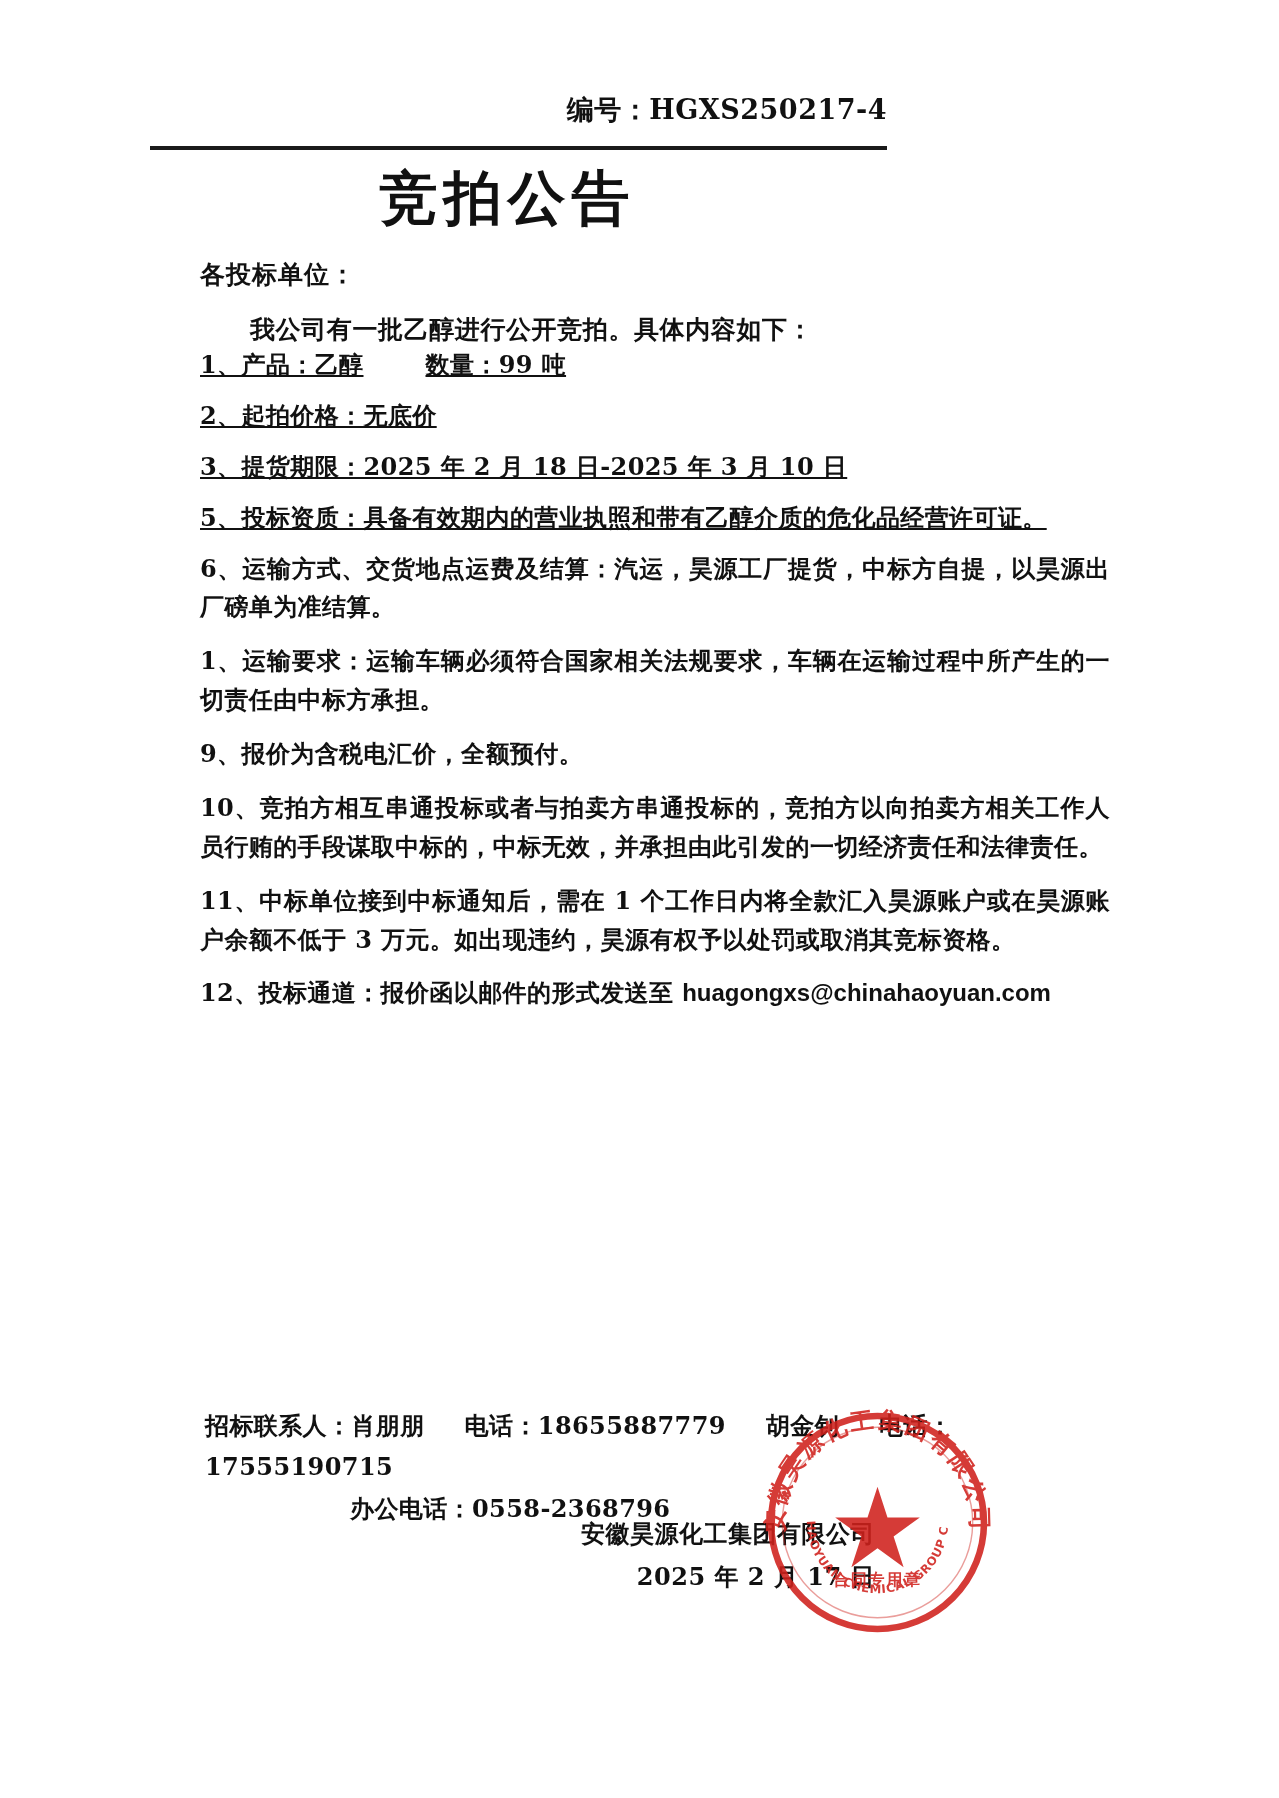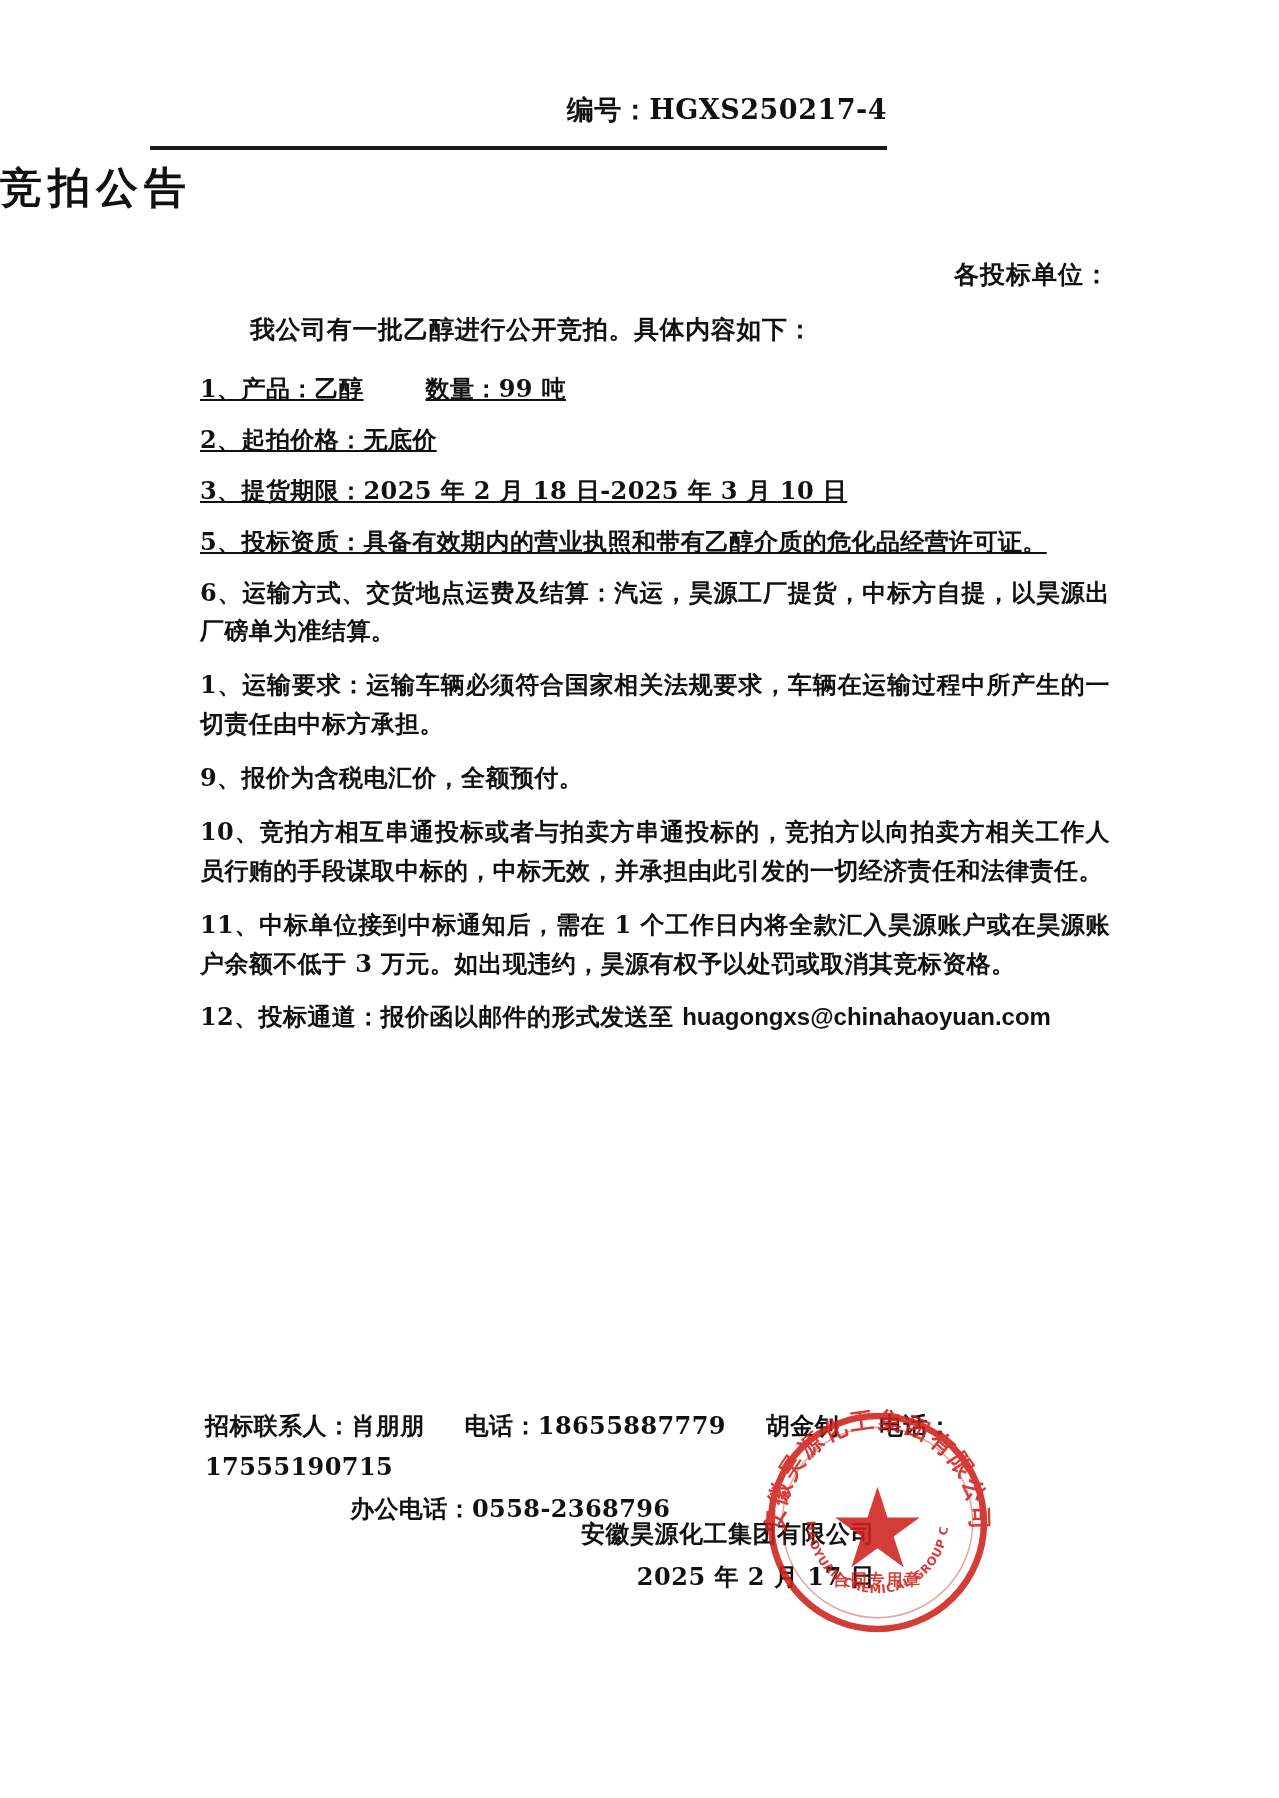--- a/index.html
+++ b/index.html
@@ -42,45 +42,44 @@
     height: 4px;
     background: #1a1a1a;
   }
 
   
   .doc-title {
     position: absolute;
     top: 160px;
     left: 0;
     width: 100%;
-    font-size: 42px;
+    text-align: center;
+    font-size: 58px;
     font-weight: bold;
     letter-spacing: 6px;
     font-family: "DejaVu Serif", "Liberation Serif", serif;
   }
 
   
   .body-area {
     position: absolute;
     top: 258px;
     left: 200px;
     width: 910px;
   }
   .salutation {
     font-size: 25px;
     font-weight: bold;
     margin-bottom: 22px;
     letter-spacing: 1px;
-    text-align: right;
   }
   .intro {
     font-size: 25px;
     font-weight: bold;
     text-indent: 50px;
-    margin-bottom: 24px;
     letter-spacing: 0.6px;
   }
   .clause {
     font-size: 24px;
     font-weight: bold;
     line-height: 1.62;
     margin-bottom: 15px;
     letter-spacing: 0.4px;
     text-align: justify;
   }

